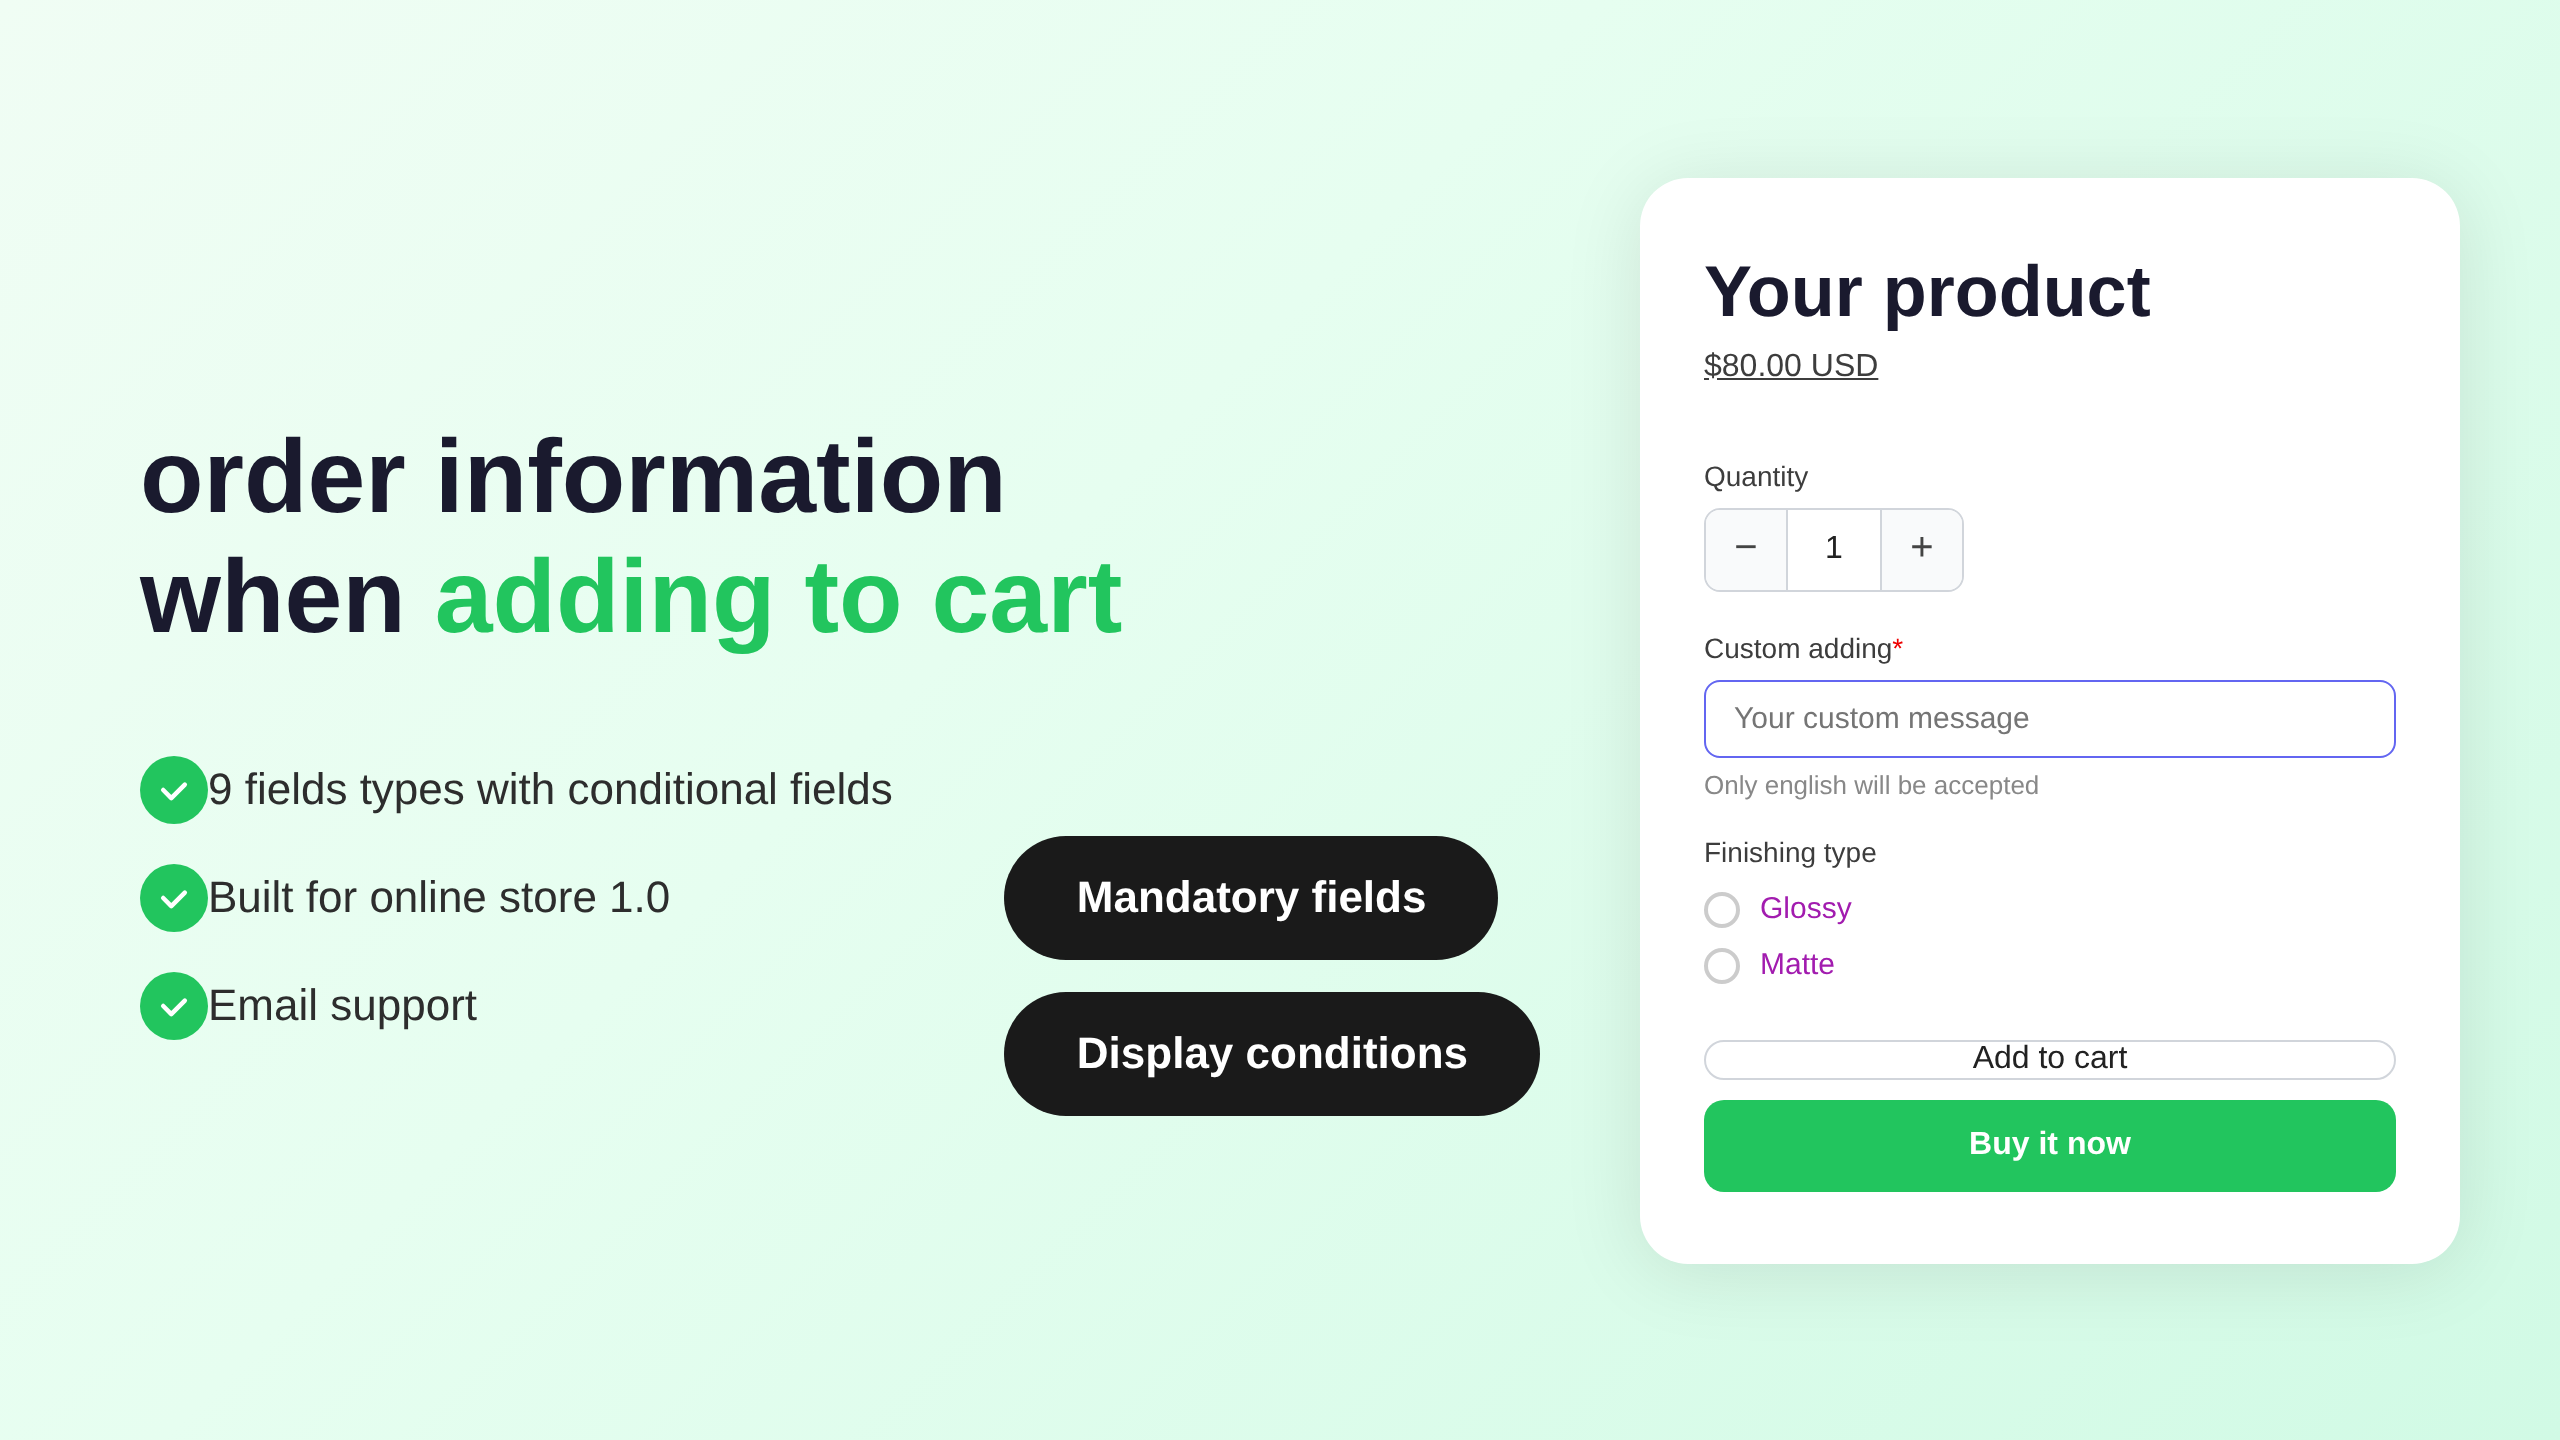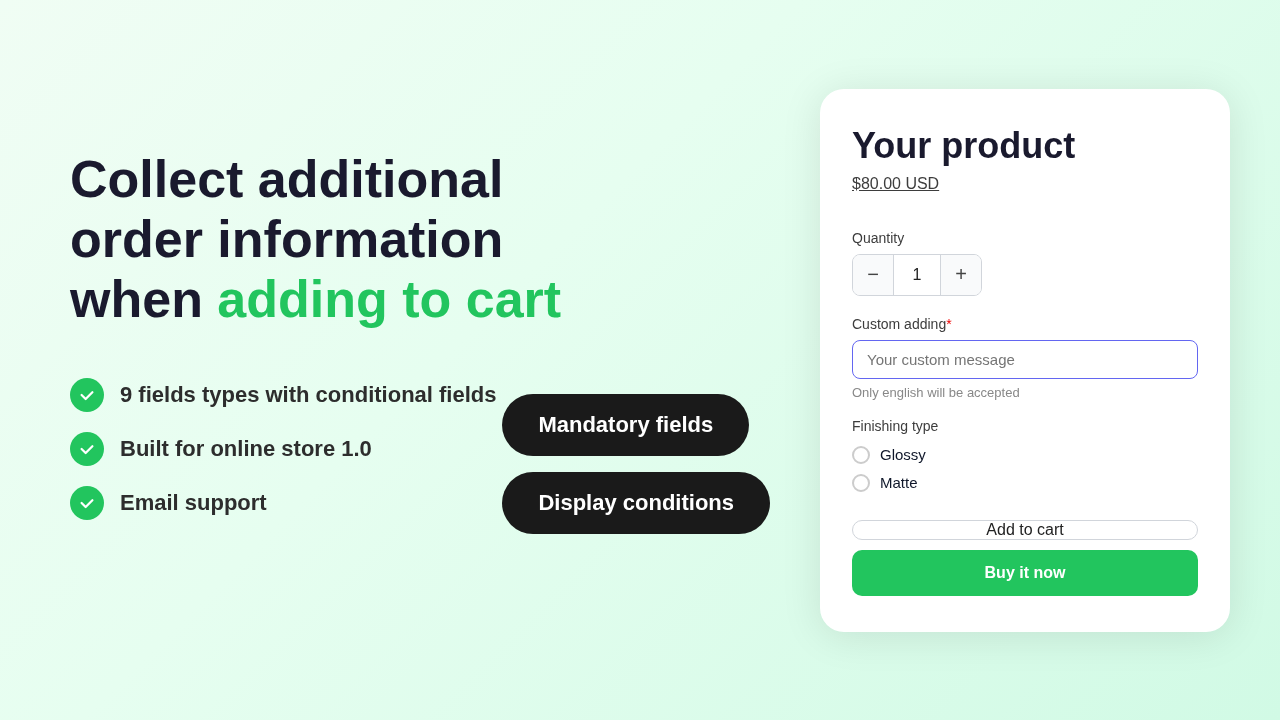--- a/index.html
+++ b/index.html
@@ -34,25 +34,24 @@
     }
 
     .features-list {
       list-style: none;
       margin-bottom: 50px;
     }
 
     .features-list li {
       display: flex;
       align-items: center;
-      gap: 16px;
       font-size: 22px;
       color: #2d2d2d;
       margin-bottom: 20px;
-      font-weight: 700;
+      font-weight: 400;
     }
 
     .check-icon {
       width: 34px;
       height: 34px;
       background: #22c55e;
       border-radius: 50%;
       display: flex;
       align-items: center;
       justify-content: center;
@@ -63,21 +62,21 @@
       width: 18px;
       height: 18px;
     }
 
     .pills-container {
       display: flex;
       flex-direction: column;
       gap: 16px;
       align-items: flex-start;
       position: absolute;
-      bottom: 96px;
+      bottom: 72px;
       right: 30px;
     }
 
     .pill {
       background: #1a1a1a;
       color: #fff;
       font-size: 22px;
       font-weight: 600;
       padding: 18px 36px;
       border-radius: 50px;
@@ -185,21 +184,21 @@
     .radio-group {
       margin-bottom: 28px;
     }
 
     .radio-option {
       display: flex;
       align-items: center;
       gap: 10px;
       margin-bottom: 10px;
       font-size: 15px;
-      color: #0f172a;
+      color: #a21caf;
     }
 
     .radio-circle {
       width: 18px;
       height: 18px;
       border: 2px solid #ccc;
       border-radius: 50%;
       flex-shrink: 0;
       background: #fff;
     }
@@ -225,21 +224,21 @@
       color: #fff;
       font-weight: 600;
       cursor: pointer;
     }
   </style>
 </head>
 <body>
 
 <div class="left-section">
   <h1 class="headline">
-    <span>Collect additional</span><br>
+    <br>
     <span>order information</span><br>
     <span>when </span><span class="highlight">adding to cart</span>
   </h1>
 
   <ul class="features-list">
     <li>
       <span class="check-icon">
         <svg viewBox="0 0 20 20" fill="none">
           <path d="M4 10l4.5 4.5L16 7" stroke="#fff" stroke-width="2.5" stroke-linecap="round" stroke-linejoin="round"></path>
         </svg>

